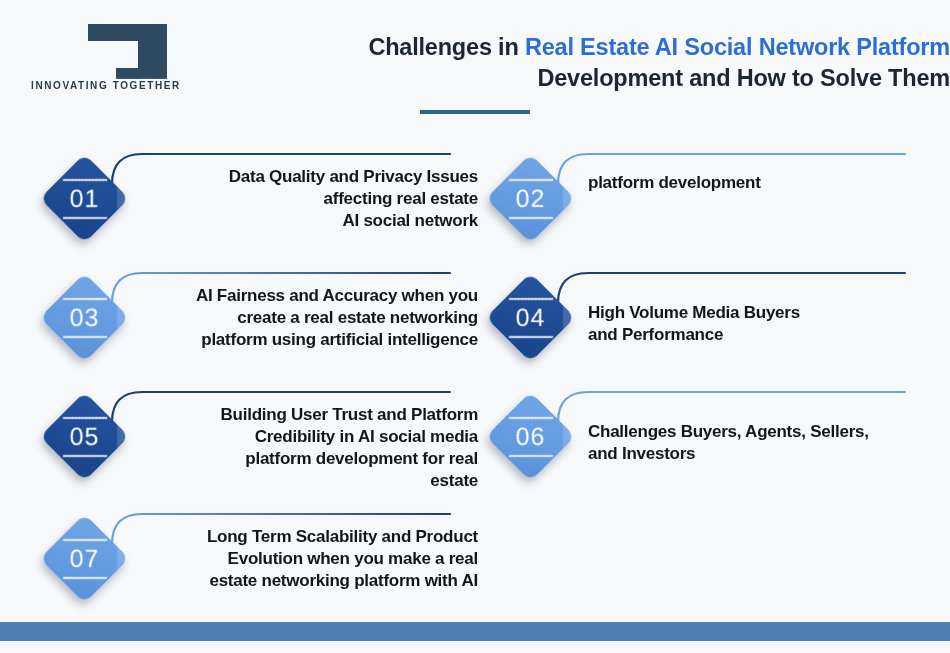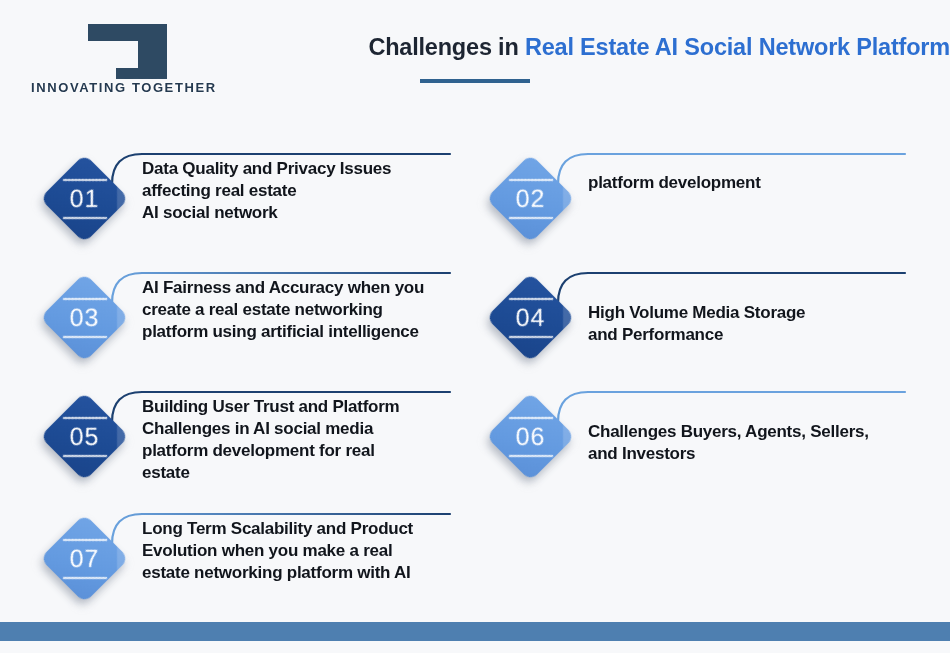--- a/index.html
+++ b/index.html
@@ -16,21 +16,21 @@
     position:absolute; left:4px; top:26px;
     font-family:"DejaVu Serif", serif; font-style:italic; font-weight:700;
     font-size:29px; line-height:1; white-space:nowrap;
     text-shadow:0 0 4px #fff, 0 0 6px #fff, 0 0 8px #fff;
   }
   .logo-text .biz{ color:#3f6fae; }
   .logo-text .four{ color:#33557f; }
   .logo-text .group{ color:#3a3f47; }
   .logo-tagline{
     position:absolute; left:13px; top:62px;
-    font-size:13px; font-weight:700; letter-spacing:1.6px; color:#253a50;
+    font-size:10px; font-weight:700; letter-spacing:1.6px; color:#253a50;
     text-shadow:0 0 3px #fff, 0 0 5px #fff; white-space:nowrap;
   }
   
   .title-wrap{ position:absolute; left:0; right:0; top:32px; text-align:right; }
   .title-line{
     font-size:23.5px; font-weight:700; color:#1d2532;
     letter-spacing:-0.2px; line-height:31px; white-space:nowrap;
   }
   .title-line .hl{ color:#2d6fd1; }
   .title-underline{
@@ -60,21 +60,21 @@
   .num-rule{ width:44px; height:2px; background:rgba(255,255,255,.88); }
   .num{
     color:#fff; font-size:25px; letter-spacing:1px; line-height:1;
     margin:5px 0 6px 0; font-weight:400;
   }
   .item-text{
     position:absolute; left:102px; top:0; width:336px;
     font-size:17px; font-weight:700; color:#11151c;
     line-height:22px; letter-spacing:-0.25px; white-space:pre;
   }
-  .col1 .item-text{ top:8px; }
+  .col1 .item-text{ top:16px;text-align:right; }
   .col2 .item-text.two-line{ top:33px; }
   .col2 .item-text.one-line{ top:22px; }
   
   .footer-bar{
     position:absolute; left:0; right:0; bottom:12px; height:19px; background:#4e7fb0;
   }
   .svg-defs{ position:absolute; width:0; height:0; }
 </style>
 </head>
 <body>
@@ -92,20 +92,21 @@
 
   <div class="logo">
     <svg class="logo-mark" width="79" height="55" viewBox="0 0 79 55">
       <path d="M0,0 H79 V55 H28 V44 H50 V17 H0 Z" fill="#2e4a63"></path>
     </svg>
     <div class="logo-tagline">INNOVATING TOGETHER</div>
   </div>
 
   <div class="title-wrap">
     <div class="title-line"><span>Challenges in </span><span class="hl">Real Estate AI Social Network Platform</span></div>
+    <div class="title-line">Development and How to Solve Them</div>
     <div class="title-underline"></div>
   </div>
 
   <div class="item col1 dark" style="top:150px;">
     <svg class="connector" width="342" height="36">
       <path d="M2,34 Q2,4 32,4 L340,4" fill="none" stroke="#1c4070" stroke-width="2.2" stroke-linecap="round"></path>
     </svg>
     <div class="diamond">
       <div class="fold"></div>
       <div class="badge-inner">
@@ -156,38 +157,38 @@
       <path d="M2,34 Q2,4 32,4 L349,4" fill="none" stroke="#1c4070" stroke-width="2.2" stroke-linecap="round"></path>
     </svg>
     <div class="diamond">
       <div class="fold"></div>
       <div class="badge-inner">
         <div class="num-rule"></div>
         <div class="num">04</div>
         <div class="num-rule"></div>
       </div>
     </div>
-    <div class="item-text two-line">High Volume Media Storage
+    <div class="item-text two-line">High Volume Media Buyers
 and Performance</div>
   </div>
 
   <div class="item col1 dark" style="top:388px;">
     <svg class="connector" width="342" height="36">
       <path d="M2,34 Q2,4 32,4 L340,4" fill="none" stroke="#1c4070" stroke-width="2.2" stroke-linecap="round"></path>
     </svg>
     <div class="diamond">
       <div class="fold"></div>
       <div class="badge-inner">
         <div class="num-rule"></div>
         <div class="num">05</div>
         <div class="num-rule"></div>
       </div>
     </div>
     <div class="item-text">Building User Trust and Platform
-Challenges in AI social media
+Credibility in AI social media
 platform development for real
 estate</div>
   </div>
 
   <div class="item col2 light" style="top:388px;">
     <svg class="connector" width="351" height="36">
       <path d="M2,34 Q2,4 32,4 L349,4" fill="none" stroke="#6aa2de" stroke-width="2.2" stroke-linecap="round"></path>
     </svg>
     <div class="diamond">
       <div class="fold"></div>

